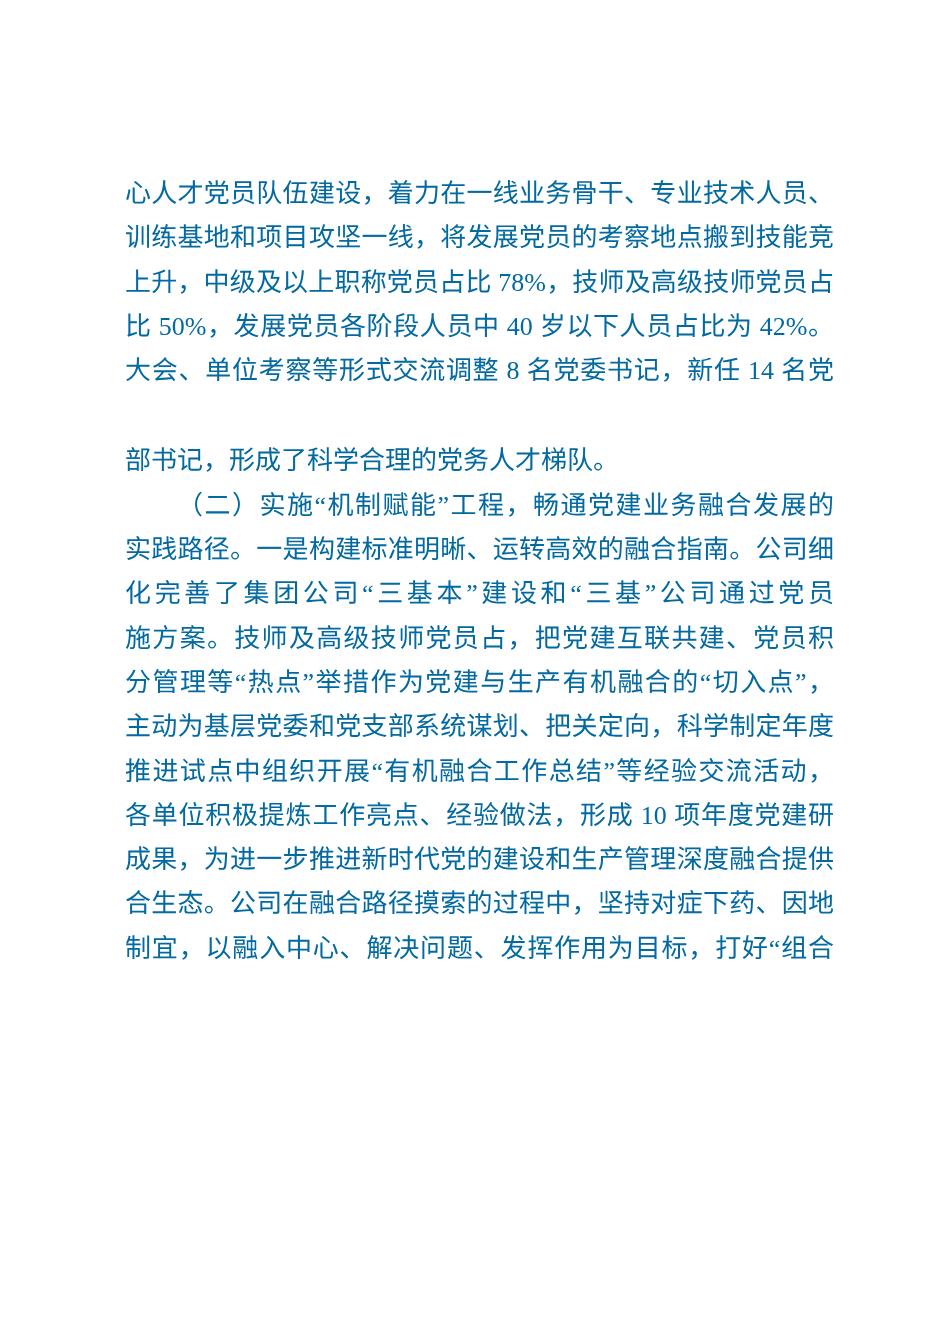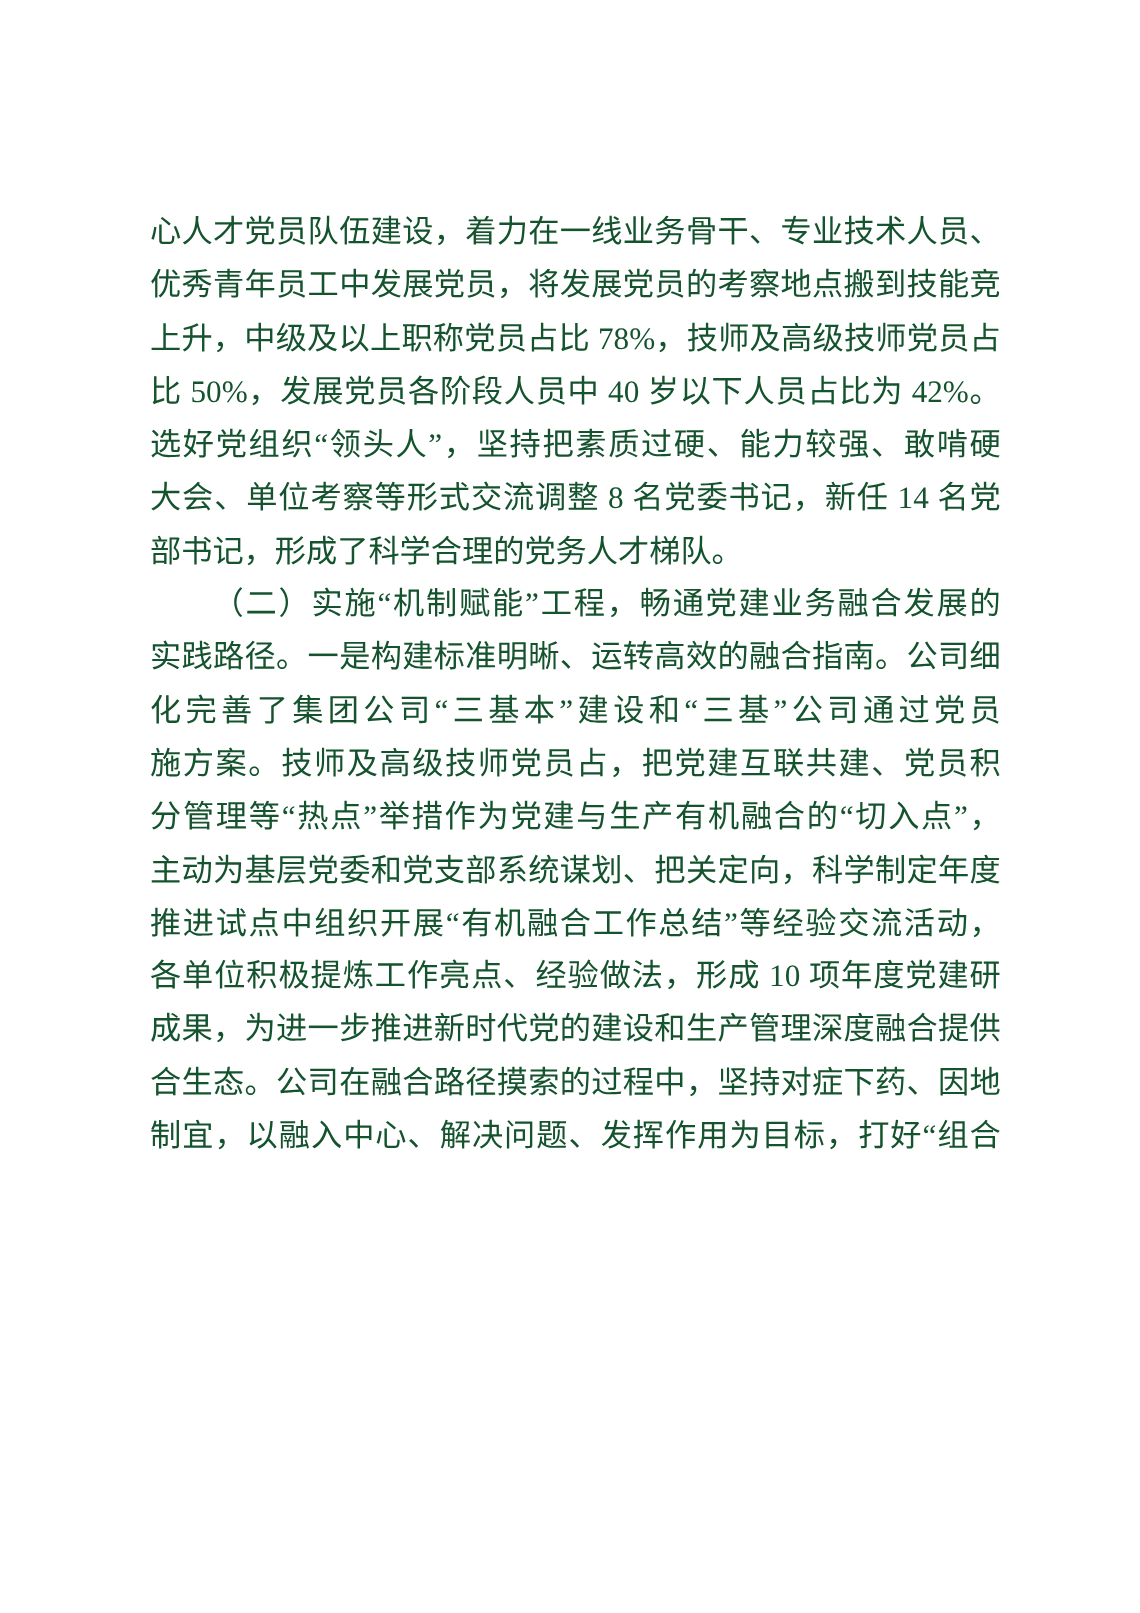--- a/index.html
+++ b/index.html
@@ -13,58 +13,58 @@
     height: 1344px;
     background: #ffffff;
     overflow: hidden;
     font-family: "Liberation Serif", "DejaVu Sans", sans-serif;
   }
   .text-block {
     position: absolute;
     left: 125px;
     top: 172px;
     width: 709px;
-    color: #14532d;
+    color: #0369a1;
     font-size: 26px;
     font-weight: 400;
     letter-spacing: 0;
   }
   .para {
     margin: 0;
     padding: 0;
   }
   .line {
     line-height: 44.3px;
     height: 44.3px;
     overflow: hidden;
     text-align: justify;
     text-align-last: justify;
     -moz-text-align-last: justify;
     white-space: normal;
   }
   .line.para-end {
     text-align-last: left;
+    margin-top: 46px;
     -moz-text-align-last: left;
   }
   .line.indent-first {
     text-indent: 2em;
   }
 </style>
 </head>
 <body>
 
 <div class="page">
   <div class="text-block">
 
     <div class="para">
       <div class="line">心人才党员队伍建设，着力在一线业务骨干、专业技术人员、</div>
-      <div class="line">优秀青年员工中发展党员，将发展党员的考察地点搬到技能竞</div>
+      <div class="line">训练基地和项目攻坚一线，将发展党员的考察地点搬到技能竞</div>
       <div class="line">上升，中级及以上职称党员占比 78%，技师及高级技师党员占</div>
       <div class="line">比 50%，发展党员各阶段人员中 40 岁以下人员占比为 42%。</div>
-      <div class="line">选好党组织“领头人”，坚持把素质过硬、能力较强、敢啃硬</div>
       <div class="line">大会、单位考察等形式交流调整 8 名党委书记，新任 14 名党支</div>
       <div class="line para-end">部书记，形成了科学合理的党务人才梯队。</div>
     </div>
 
     <div class="para">
       <div class="line indent-first">（二）实施“机制赋能”工程，畅通党建业务融合发展的</div>
       <div class="line">实践路径。一是构建标准明晰、运转高效的融合指南。公司细</div>
       <div class="line">化完善了集团公司“三基本”建设和“三基”公司通过党员</div>
       <div class="line">施方案。技师及高级技师党员占，把党建互联共建、党员积</div>
       <div class="line">分管理等“热点”举措作为党建与生产有机融合的“切入点”，</div>

